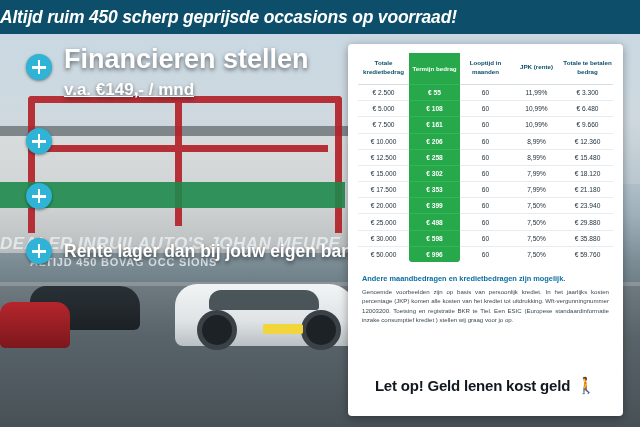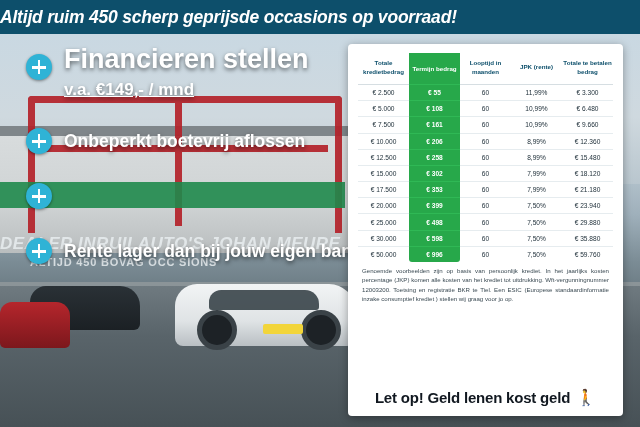--- a/index.html
+++ b/index.html
@@ -186,21 +186,21 @@
   .card-note-title {
     margin:12px 14px 0 14px;
     font-size:7.4px; font-weight:bold; color:#0d6fa3;
   }
   .card-note-body {
     margin:4px 14px 0 14px;
     font-size:6.1px; color:#3b4a53; line-height:1.52;
     text-align:justify;
   }
   .warn {
-    position:absolute; left:0; bottom:10px; width:275px;
+    position:absolute; left:0; bottom:22px; width:275px;
     display:flex; align-items:center; justify-content:center;margin-top:8px;
   }
   .warn-text {
     font-size:15px; font-weight:bold; color:#111820;
     letter-spacing:-0.2px;
   }
   .walker {
     margin-left:6px; font-size:16px; line-height:1; color:#111820;
   }
 </style>
@@ -234,21 +234,20 @@
 <div class="left-col">
 
   <div class="headline-wrap">
     <span class="plus top"></span>
     <div class="headline">Financieren stellen</div>
     <div class="headline sub">v.a. €149,- / mnd</div>
   </div>
 
   <div class="bullet-row">
     <span class="plus"></span>
-    <span class="bullet-text">Onbeperkt boetevrij aflossen</span>
   </div>
 
   <div class="bullet-row">
     <span class="plus"></span>
   </div>
 
   <div class="bullet-row">
     <span class="plus"></span>
     <span class="bullet-text">Rente lager dan bij jouw eigen bank</span>
   </div>
@@ -341,20 +340,21 @@
       <tr>
         <td>€ 50.000</td>
         <td class="hl">€ 996</td>
         <td>60</td>
         <td>7,50%</td>
         <td>€ 59.760</td>
       </tr>
     </tbody>
   </table>
 
+  <div class="card-note-title">Andere maandbedragen en kredietbedragen zijn mogelijk.</div>
   <div class="card-note-body">Genoemde voorbeelden zijn op basis van persoonlijk krediet. In het jaarlijks kosten percentage (JKP) komen alle kosten van het krediet tot uitdrukking. Wft-vergunningnummer 12003200. Toetsing en registratie BKR te Tiel. Een ESIC (Europese standaardinformatie inzake consumptief krediet ) stellen wij graag voor jo op.</div>
 
   <div class="warn">
     <span class="warn-text">Let op! Geld lenen kost geld</span>
     <span class="walker">🚶</span>
   </div>
 
 </div>
 
 </body></html>

